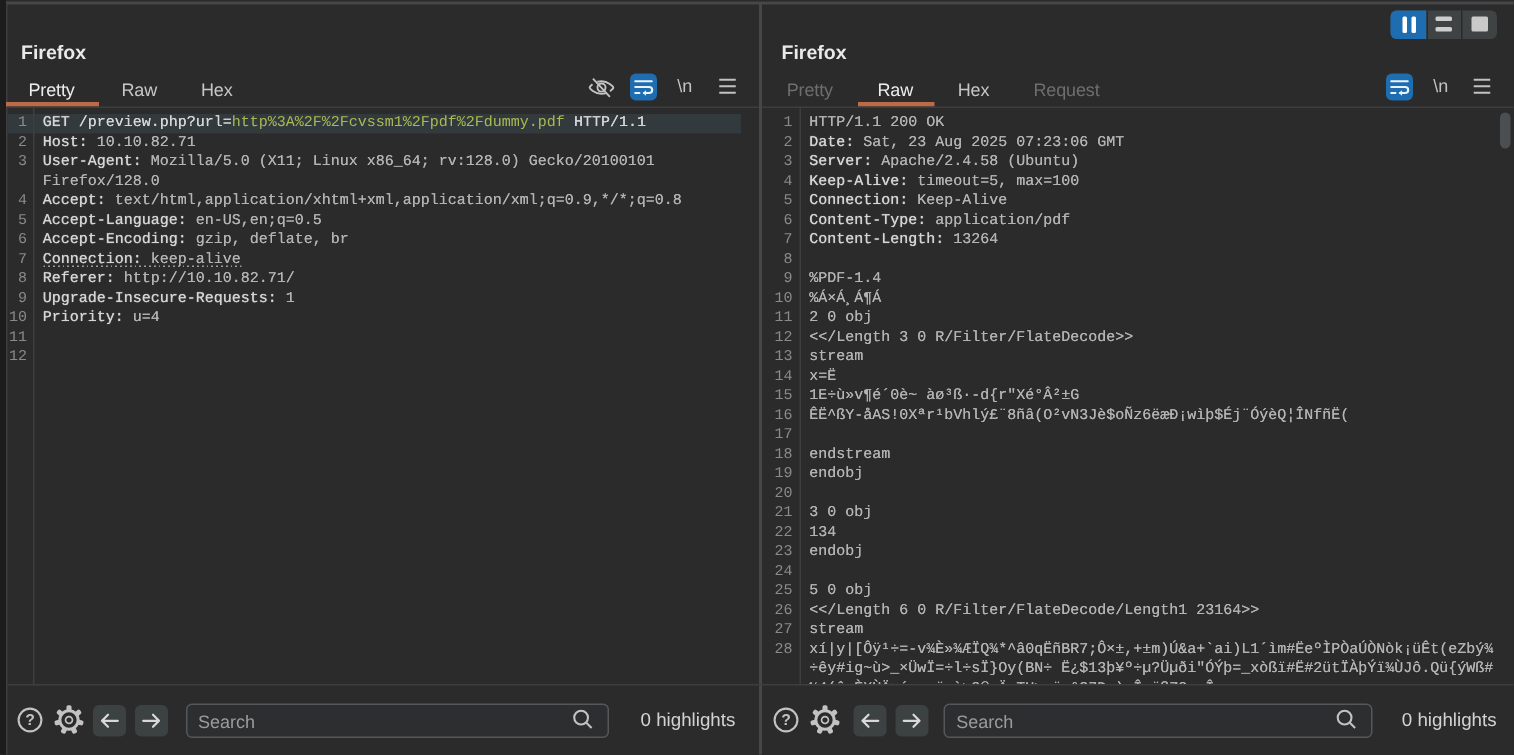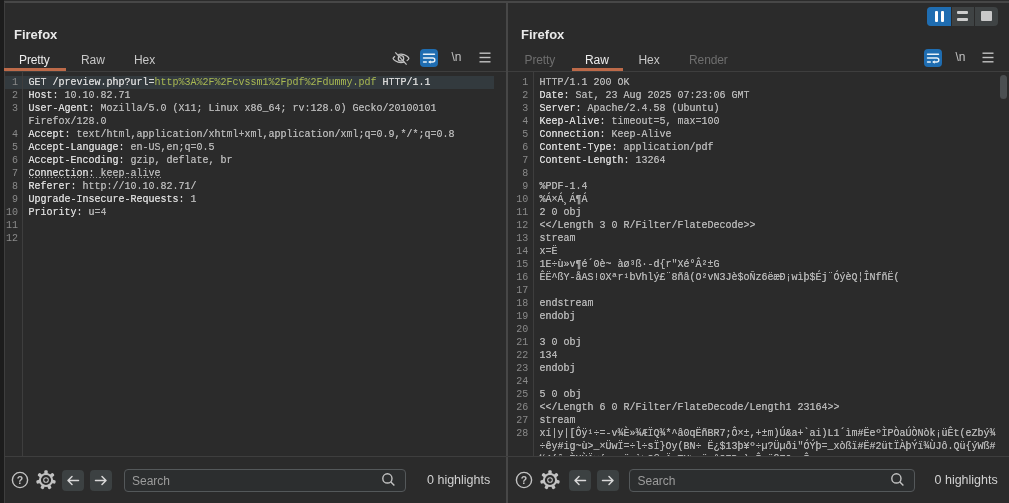--- a/index.html
+++ b/index.html
@@ -19,21 +19,21 @@
 
 <div class="abs title" style="left:14px;top:27px">Firefox</div>
 <div class="abs title" style="left:521px;top:27px">Firefox</div>
 <div class="tab" style="left:19px;color:#ededed">Pretty</div>
 <div class="tab" style="left:81px;color:#c7c7c7">Raw</div>
 <div class="tab" style="left:134px;color:#c7c7c7">Hex</div>
 <div class="abs" style="left:4px;top:68px;width:62px;height:3px;background:#bd6a49"></div>
 <div class="tab" style="left:524.5px;color:#6e6e6e">Pretty</div>
 <div class="tab" style="left:585px;color:#ededed">Raw</div>
 <div class="tab" style="left:638.5px;color:#c7c7c7">Hex</div>
-<div class="tab" style="left:689px;color:#6e6e6e">Render</div>
+<div class="tab" style="left:689px;color:#6e6e6e">Request</div>
 <div class="abs" style="left:571.5px;top:68px;width:51px;height:3px;background:#bd6a49"></div>
 <div class="abs" style="left:5px;top:70.5px;width:501px;height:1px;background:#3e3e3e"></div>
 <div class="abs" style="left:507.5px;top:70.5px;width:501.5px;height:1px;background:#3e3e3e"></div>
 <svg class="abs" style="left:392px;top:48.5px" width="18" height="18" viewBox="0 0 18 18">
 <g fill="none" stroke="#c2c2c2" stroke-width="1.25">
 <path d="M3.0 7.2 C1.8 8.2 1.1 9.2 1.1 9.4 C1.1 9.9 4.2 13.6 9 13.6 C10.3 13.6 11.5 13.3 12.5 12.9"></path>
 <path d="M6.2 5.5 C7.1 5.3 8 5.2 9 5.2 C13.8 5.2 16.9 8.9 16.9 9.4 C16.9 9.7 16.1 10.8 14.7 11.8"></path>
 <circle cx="9" cy="9.4" r="2.7"></circle>
 <line x1="3.3" y1="3.4" x2="14.6" y2="15.6"></line>
 </g>

